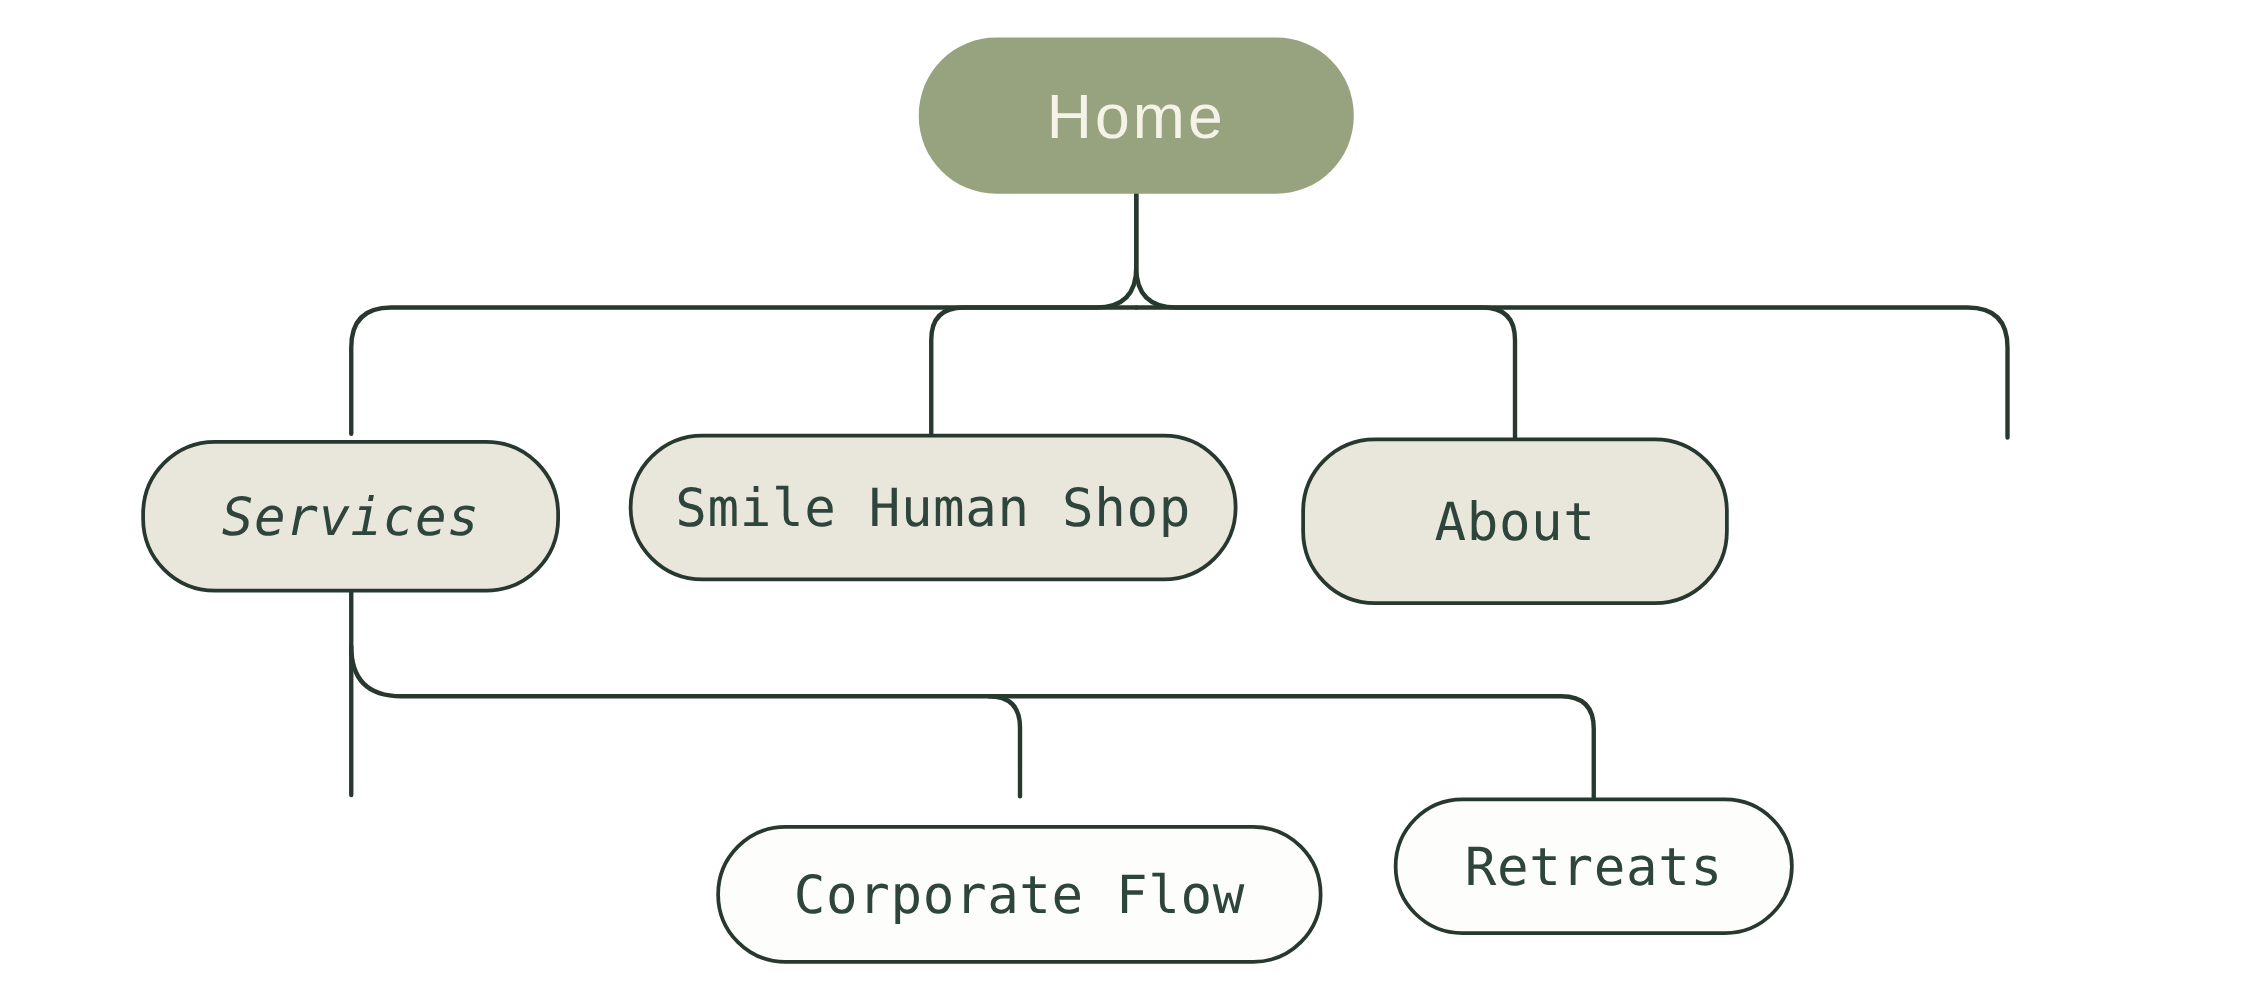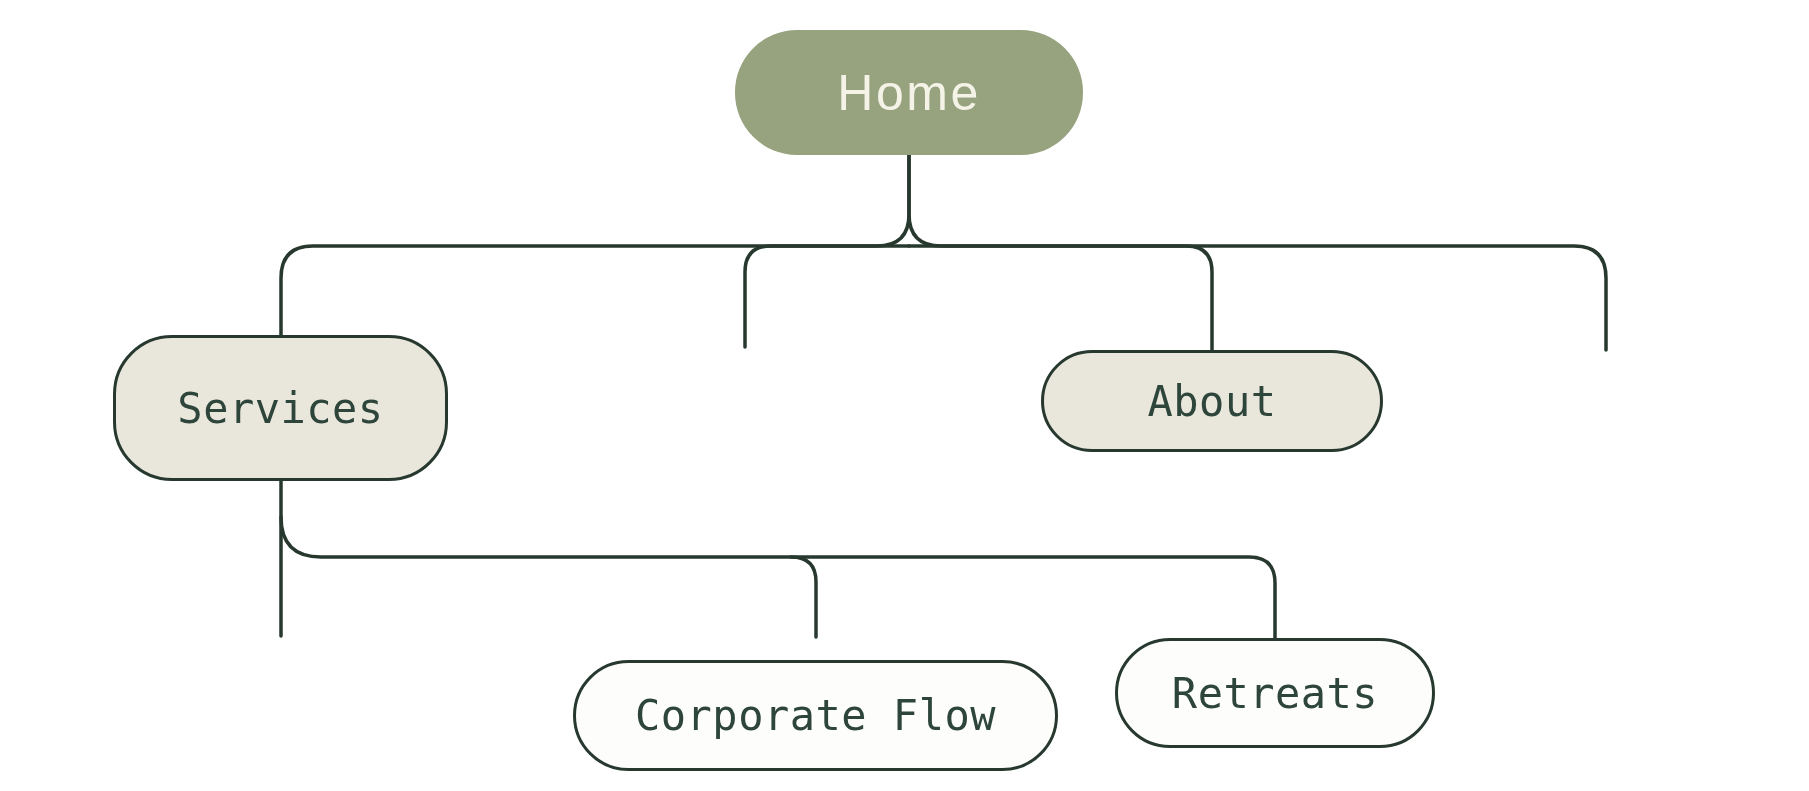--- a/index.html
+++ b/index.html
@@ -57,23 +57,23 @@
   .node--l1{
     background:var(--level1-fill);
     border:3.5px solid var(--line-ink);
     border-radius:59px;
   }
   .node--l2{
     background:var(--level2-fill);
     border:3px solid var(--line-ink);
     border-radius:56px;
   }
-  .node--services {left:113px; top:335px; width:335px; height:146px;}
+  .node--services {left:113px; top:352px; width:335px; height:122px;font-style:italic;}
   .node--smile    {left:503px; top:347px; width:487px; height:118px;}
-  .node--about    {left:1041px;top:350px; width:342px; height:102px;}
+  .node--about    {left:1041px;top:350px; width:342px; height:134px;}
   .node--contact  {left:1435px;top:350px; width:343px; height:120px;}
   .node--private  {left:35px;  top:636px; width:485px; height:112px;}
   .node--corporate{left:573px; top:637px; width:485px; height:111px;margin-top:23px;}
   .node--retreats {left:1115px;top:638px; width:320px; height:110px;text-align:center;}
   .node span{pointer-events:none;}
 </style>
 </head>
 <body>
 
 <div class="canvas">
@@ -89,20 +89,23 @@
   </svg>
 
   <div class="node node--root">
     <span>Home</span>
   </div>
 
   <div class="node node--l1 node--services">
     <span>Services</span>
   </div>
 
+  <div class="node node--l1 node--smile">
+    <span>Smile Human Shop</span>
+  </div>
 
   <div class="node node--l1 node--about">
     <span>About</span>
   </div>
 
 
 
   <div class="node node--l2 node--corporate">
     <span>Corporate Flow</span>
   </div>

